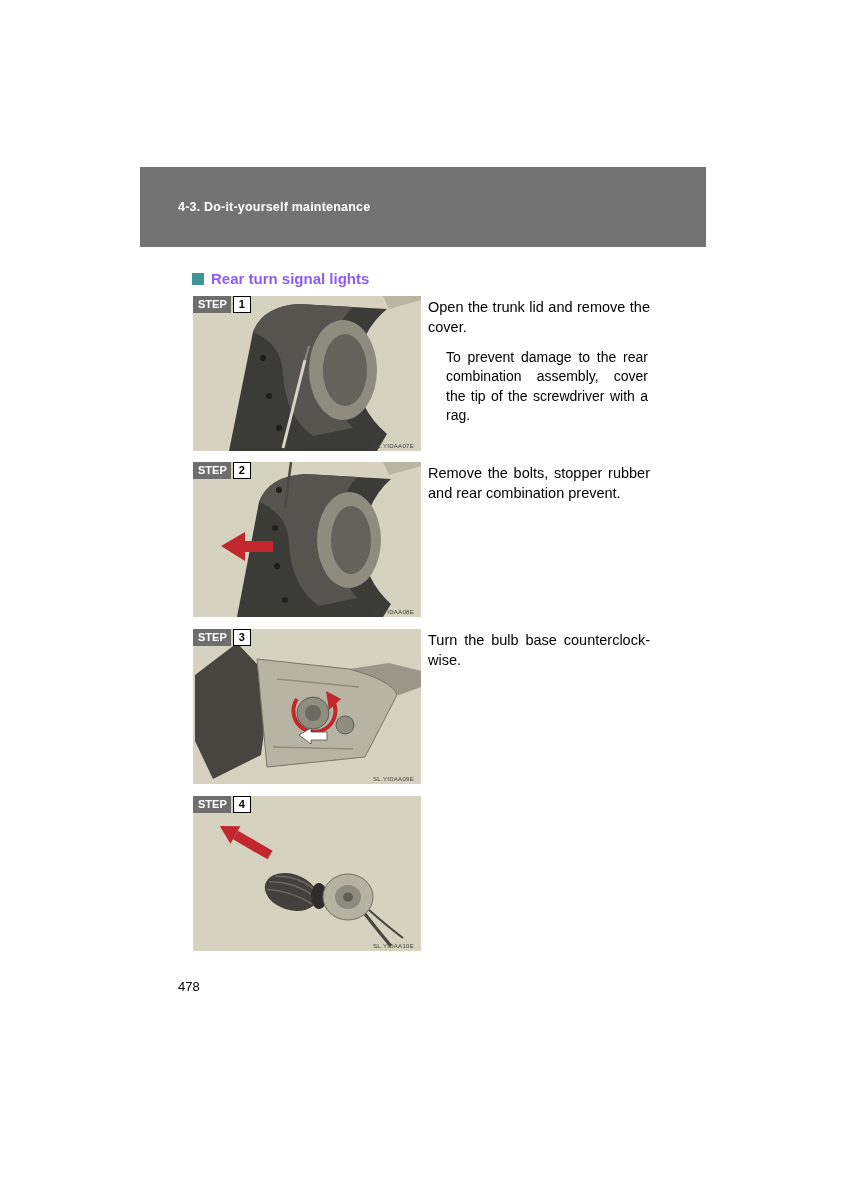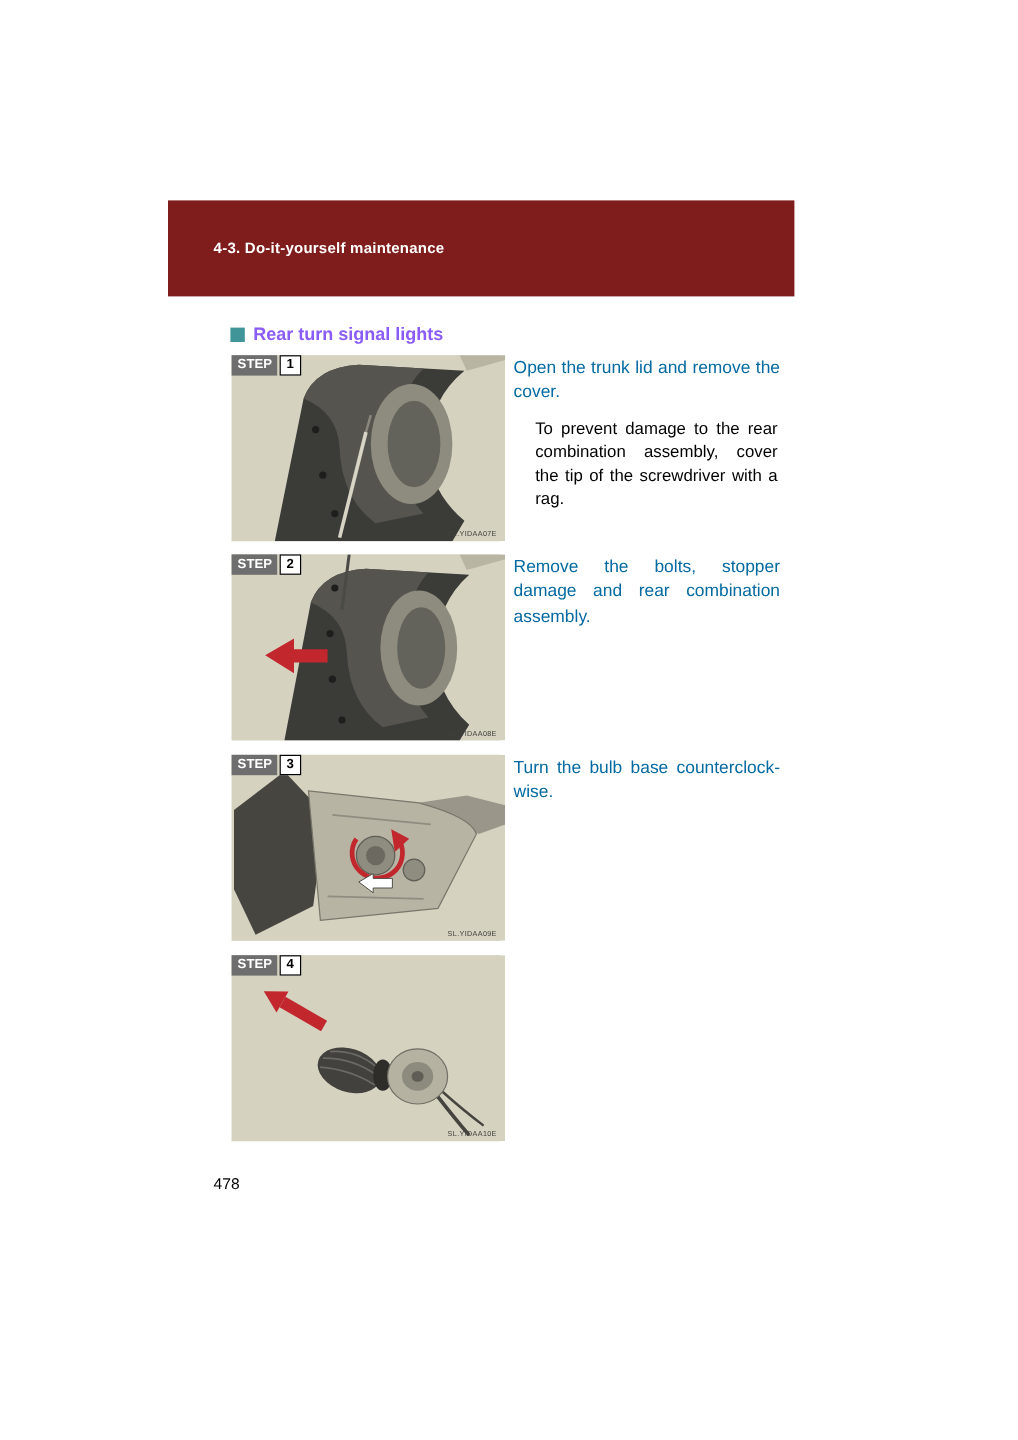--- a/index.html
+++ b/index.html
@@ -1,39 +1,39 @@
 <!DOCTYPE html>
 <html><head>
 <meta charset="utf-8">
 <style>
   * { box-sizing: border-box; }
   html, body { margin: 0; padding: 0; background: #ffffff; }
   body { font-family: "Liberation Sans", "DejaVu Sans", sans-serif; }
   .page { position: relative; width: 848px; height: 1200px; background: #ffffff; overflow: hidden; }
 
-  .header-band { position: absolute; left: 140px; top: 167px; width: 522px; height: 80px;
-                 background: #7f1d1d; display: flex; align-items: center; text-align: right; }
+  .header-band { position: absolute; left: 140px; top: 167px; width: 566px; height: 80px;
+                 background: #737373; display: flex; align-items: center; text-align: right; }
   .header-crumb { color: #ffffff; font-size: 12.5px; font-weight: bold; padding-left: 38px; letter-spacing: 0.2px; }
 
   .section-heading { position: absolute; left: 192px; top: 270px; display: flex; align-items: center; gap: 7px; }
   .section-bullet { width: 12px; height: 12px; background: #3f9598; flex: 0 0 auto; }
   .section-title { font-size: 15px; font-weight: bold; color: #8b5cf6; }
 
   .step { position: absolute; left: 193px; display: flex; }
   .figure { position: relative; width: 224px; height: 155px; background: #d6d2c0; flex: 0 0 auto; }
   .figure svg { display: block; width: 228px; height: 155px; }
   .badge { position: absolute; top: 0; left: 0; display: flex; align-items: stretch; }
   .badge-label { background: #6e6e6e; color: #fff; font-size: 11px; font-weight: bold;
                  padding: 2px 4px 2px 5px; line-height: 13px; }
   .badge-num { background: #fff; color: #000; border: 1px solid #000; font-size: 11px; font-weight: bold;
                padding: 1px 5px; line-height: 13px; margin-left: 2px; }
   .fig-code { position: absolute; right: 3px; bottom: 2px; font-size: 6px; color: #40403c; letter-spacing: 0.3px; }
 
   .step-text-col { margin-left: 11px; width: 222px; padding-top: 1px; }
-  .step-text { margin: 0; font-size: 14.5px; line-height: 1.4; color: #0369a1; text-align: justify; }
+  .step-text { margin: 0; font-size: 14.5px; line-height: 1.4; color: #000000; text-align: justify; }
   .step-note { margin: 10px 0 0 18px; width: 202px; font-size: 14px; line-height: 1.4; color: #000; text-align: justify; }
 
   .page-number { position: absolute; left: 178px; top: 979px; font-size: 13px; color: #000; text-align: right; }
 </style>
 </head>
 <body>
 
 <div class="page">
 
   <div class="header-band">
@@ -88,21 +88,21 @@
         <line x1="98" y1="0" x2="92" y2="46" stroke="#4a4a46" stroke-width="2.5"></line>
         <path d="M28,84 L52,70 L52,79 L80,79 L80,90 L52,90 L52,99 Z" fill="#c1272d"></path>
       </svg>
       <div class="badge">
         <span class="badge-label">STEP</span>
         <span class="badge-num">2</span>
       </div>
       <div class="fig-code">SL.YIDAA08E</div>
     </div>
     <div class="step-text-col">
-      <p class="step-text">Remove the bolts, stopper damage and rear combination assembly.</p>
+      <p class="step-text">Remove the bolts, stopper rubber and rear combination prevent.</p>
     </div>
   </div>
 
   <div class="step" style="top:629px">
     <div class="figure">
       <svg viewBox="0 0 228 155">
         <rect width="228" height="155" fill="#d6d2c0"></rect>
         <path d="M2,46 L44,14 L78,50 L68,126 L20,150 L2,112 Z" fill="#46453f"></path>
         <path d="M156,40 L206,66 L228,58 L228,42 L196,34 Z" fill="#9a978a"></path>
         <path d="M64,30 L156,40 Q200,52 204,66 L172,128 L74,138 Z" fill="#b7b4a4" stroke="#79776b" stroke-width="1"></path>

